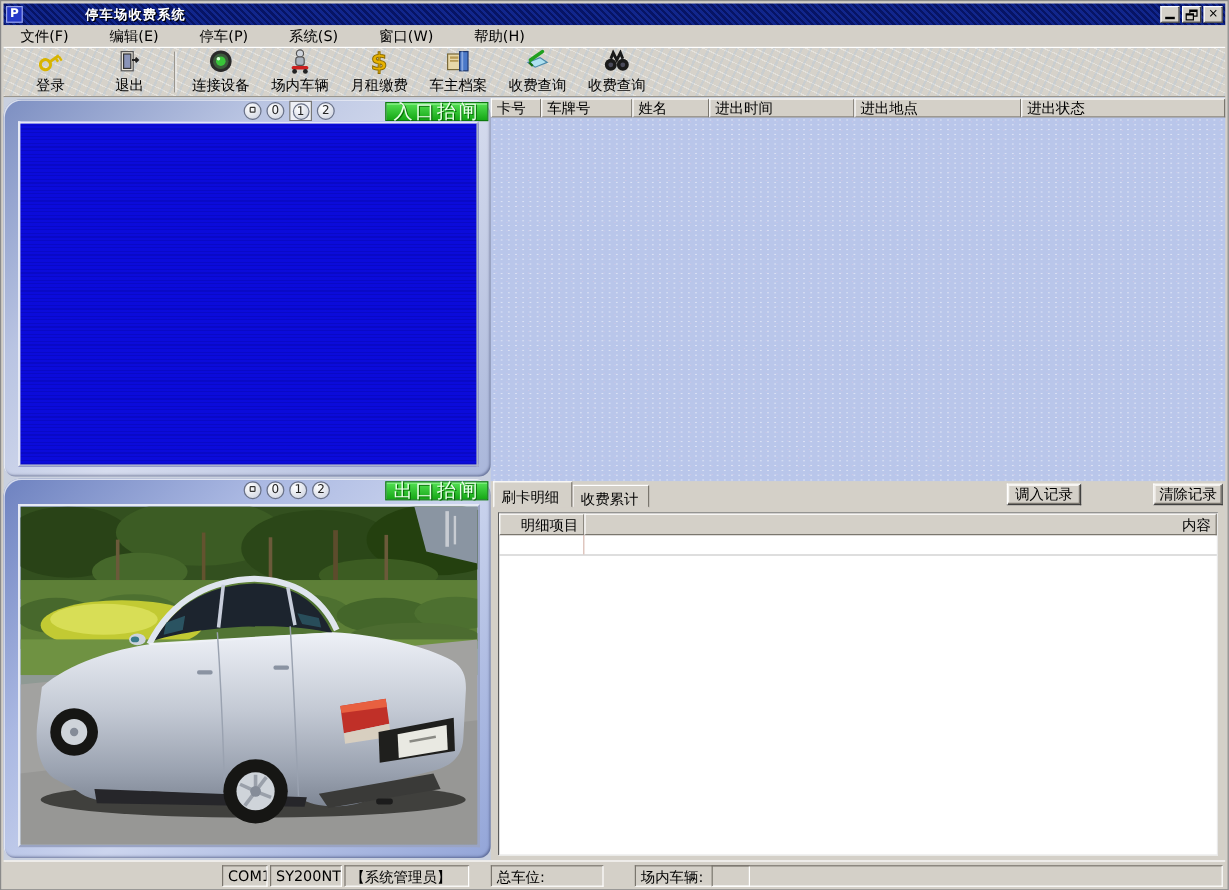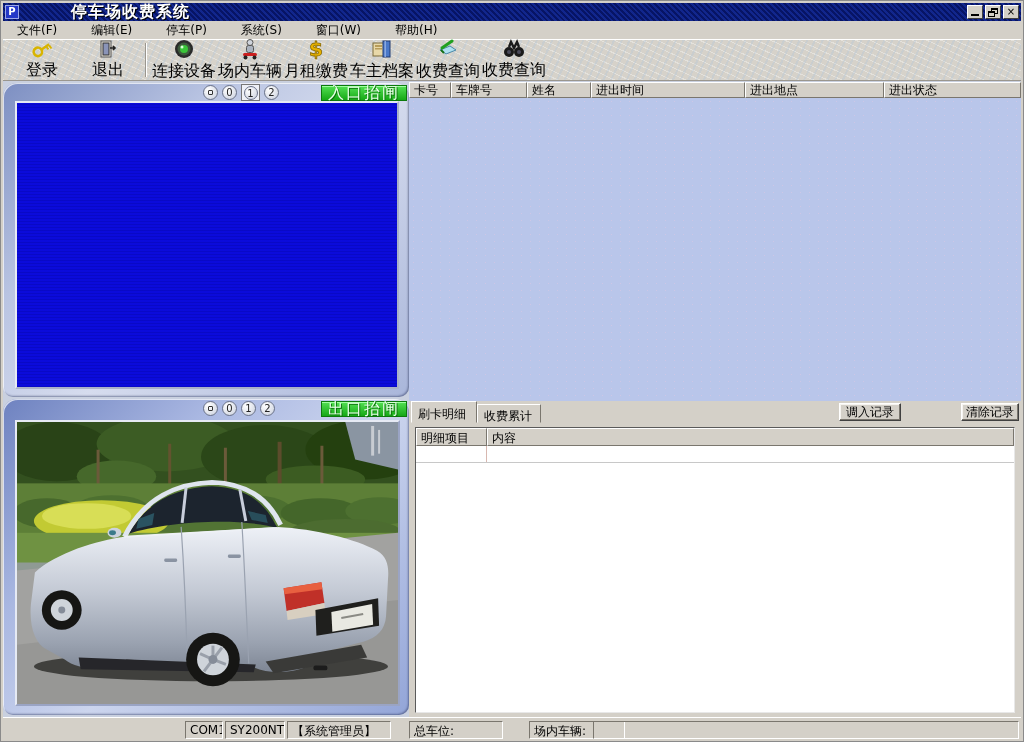--- a/index.html
+++ b/index.html
@@ -5,21 +5,21 @@
   * { margin:0; padding:0; box-sizing:border-box; }
   html,body { width:1024px; height:742px; }
   body { font-family:"DejaVu Sans", sans-serif; background:#d4d0c8; position:relative; overflow:hidden;
          border:1px solid #8a8a8a; }
   .titlebar { position:absolute; left:2px; top:2px; right:2px; height:18px;
     background:#0a1f86;
     background-image:repeating-linear-gradient(45deg, rgba(0,0,40,.35) 0 2px, rgba(40,60,160,.25) 2px 4px);
     display:flex; align-items:center; padding:0 2px; }
   .app-icon { width:14px; height:14px; background:#2438c8; border:1px solid #9aa6e8; color:#fff;
     font-size:10px; font-weight:bold; text-align:center; line-height:12px; margin-right:4px; }
-  .title-text { color:#fff; font-size:16px; font-weight:bold; letter-spacing:1px;
+  .title-text { color:#fff; font-size:11px; font-weight:bold; letter-spacing:1px;
     text-shadow:1px 1px 0 #000; flex:1;padding-left:48px; }
   .winbtns { display:flex; gap:2px; }
   .winbtn { width:16px; height:14px; background:#d4d0c8; border:1px solid;
     border-color:#fff #404040 #404040 #fff; font-size:10px; line-height:11px; text-align:center;
     position:relative; color:#000; }
   .winbtn .minbar { position:absolute; left:3px; bottom:2px; width:8px; height:2px; background:#000; }
   .winbtn .rest1 { position:absolute; left:5px; top:2px; width:7px; height:6px; border:1px solid #000; border-top-width:2px; background:#d4d0c8;}
   .winbtn .rest2 { position:absolute; left:2px; top:5px; width:7px; height:6px; border:1px solid #000; border-top-width:2px; background:#d4d0c8;}
 
   .menubar { position:absolute; left:2px; top:20px; right:2px; height:18px; background:#d4d0c8;
@@ -28,21 +28,21 @@
 
   .toolbar { position:absolute; left:2px; top:38px; right:2px; height:42px;
     background-color:#d6d2ca;
     background-image:repeating-linear-gradient(115deg, rgba(170,195,220,.28) 0 2px, rgba(255,255,255,0) 2px 7px),
                      repeating-linear-gradient(25deg, rgba(255,255,255,.35) 0 1px, rgba(0,0,0,0) 1px 6px);
     border-top:1px solid #fff; border-bottom:1px solid #9a968e;
     display:flex; align-items:center; padding-left:6px; }
   .tbtn { width:66px; height:40px; display:flex; flex-direction:column; align-items:center;
     justify-content:center; gap:1px; }
   .tbtn .ticon { width:24px; height:22px; display:flex; align-items:center; justify-content:center; }
-  .tbtn .tlabel { font-size:16px; color:#000; white-space:nowrap; }
+  .tbtn .tlabel { font-size:12px; color:#000; white-space:nowrap; }
   .tsep { width:2px; height:34px; border-left:1px solid #9a968e; border-right:1px solid #fff; margin:0 4px; }
 
   .main { position:absolute; left:2px; top:80px; right:2px; bottom:24px; background:#c9d0df; }
 
   
   .vpanel { position:absolute; left:0; width:406px; border-radius:14px 14px 10px 10px;
     background:linear-gradient(135deg,#7d8fc2 0%, #b9c4e2 30%, #d6dcee 55%, #a9b6da 100%);
     box-shadow:inset 1px 1px 0 rgba(255,255,255,.7), inset -1px -1px 2px rgba(40,50,90,.5); }
   .vpanel1 { top:2px; height:314px; }
   .vpanel2 { top:318px; height:316px; background:linear-gradient(135deg,#6e82c0 0%, #aab8e2 30%, #ccd5ee 55%, #93a5d8 100%); }
@@ -84,21 +84,21 @@
   .tabstrip { position:absolute; left:0; top:0; right:0; height:22px; }
   .tab { position:absolute; top:2px; height:20px; background:#d4d0c8; font-size:12px;
     padding:3px 6px 0 6px; border:1px solid; border-color:#fff #7a766e transparent #fff; }
   .tab.active { top:0; height:22px; padding-top:4px; z-index:2; }
   .tab.inactive { top:3px; height:19px; }
   .recbtn { position:absolute; top:2px; height:18px; background:#d4d0c8; border:1px solid;
     border-color:#fff #404040 #404040 #fff; box-shadow:inset -1px -1px 0 #7a766e, inset 1px 1px 0 #f6f4f0;
     font-size:12px; text-align:center; line-height:16px; }
   .dtable { position:absolute; left:6px; top:26px; width:600px; bottom:4px; background:#fff;
     border:1px solid #5a5a5a; border-right-color:#e8e8e8; border-bottom-color:#e8e8e8; }
-  .dtable .dhead { display:flex; height:18px; }
+  .dtable .dhead { display:flex; height:18px;text-align:right; }
   .dth { background:#d4d0c8; border:1px solid; border-color:#fff #7a766e #7a766e #fff;
     font-size:12px; padding:1px 4px; white-space:nowrap; }
   .drow { display:flex; height:17px; border-bottom:1px solid #c8c8c8; }
   .dcell-a { width:71px; border-right:1px solid #d8b8b0; }
   .dcell-b { flex:1; }
 
   .statusbar { position:absolute; left:2px; bottom:2px; right:2px; height:22px; background:#d4d0c8;
     border-top:1px solid #fff; }
   .spanel { position:absolute; top:3px; height:18px; border:1px solid;
     border-color:#7a766e #fff #fff #7a766e; font-size:12px; padding:1px 4px; white-space:nowrap;
@@ -325,21 +325,21 @@
         <rect x="298" y="246" width="14" height="5" rx="2" fill="#1c1c1c"></rect>
       </svg>
     </div>
   </div>
 
   <div class="rightcol">
     <div class="rec-header">
       <div class="rec-th" style="width:42px">卡号</div>
       <div class="rec-th" style="width:76px">车牌号</div>
       <div class="rec-th" style="width:64px">姓名</div>
-      <div class="rec-th" style="width:154px">进出时间</div>
+      <div class="rec-th" style="width:121px">进出时间</div>
       <div class="rec-th" style="width:139px">进出地点</div>
       <div class="rec-th" style="flex:1">进出状态</div>
     </div>
     <div class="rec-body"></div>
 
     <div class="detail-zone">
       <div class="tabstrip">
         <div class="tab active" style="left:2px; width:66px;">刷卡明细</div>
         <div class="tab inactive" style="left:68px; width:64px;">收费累计</div>
         <div class="recbtn" style="right:120px; width:62px;">调入记录</div>

